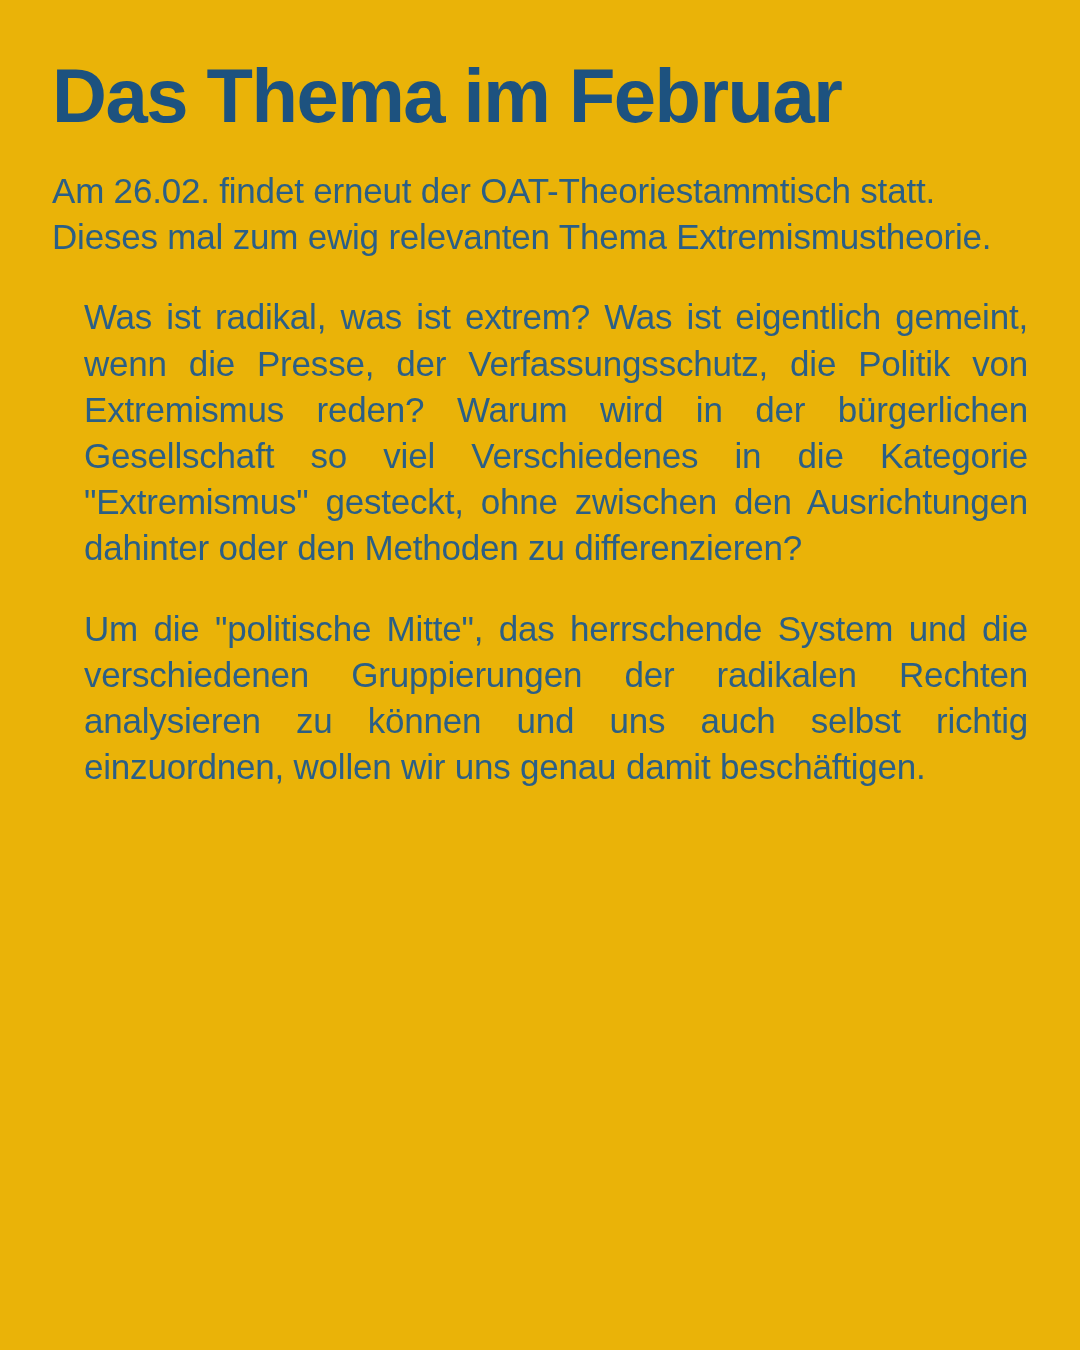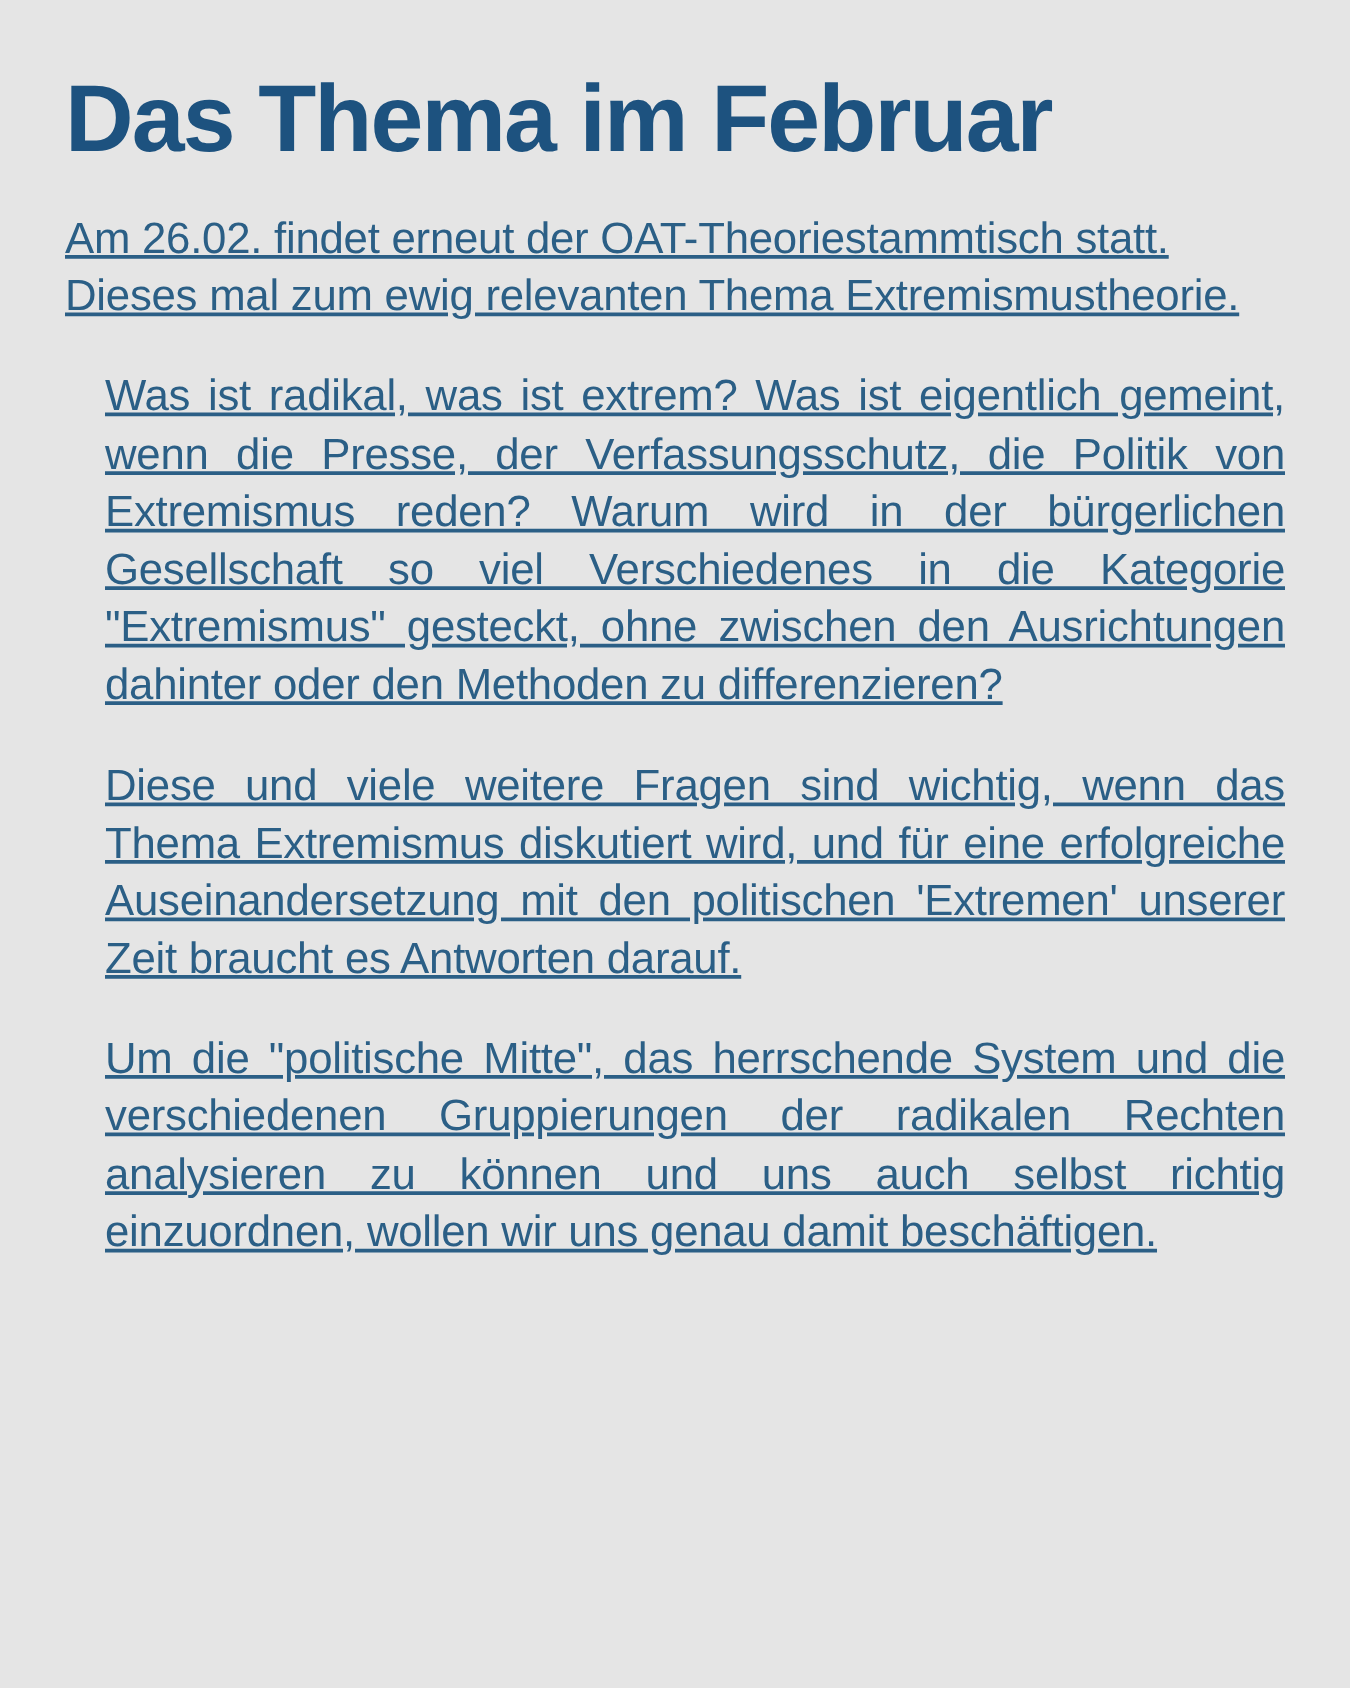--- a/index.html
+++ b/index.html
@@ -11,42 +11,41 @@
     height: 1350px;
     background: #ffffff;
     font-family: "Liberation Sans", sans-serif;
     -webkit-font-smoothing: antialiased;
   }
   .poster {
     box-sizing: border-box;
     width: 1080px;
     height: 1350px;
     padding: 52px 52px 40px 52px;
-    background: #e5e5e5;
+    background: #eab308;
     display: flex;
     flex-direction: column;
   }
   .title {
     color: #1d527f;
     font-size: 76px;
     line-height: 1.0;
     font-weight: bold;
     letter-spacing: -1.5px;
     margin: 6px 0 34px 0;
     white-space: nowrap;
   }
   .body-text {
     color: #2b5f86;
     font-size: 35px;
     line-height: 1.32;
     letter-spacing: -0.2px;
   }
   .para {
     margin: 0 0 34px 0;
-    text-decoration: underline;
   }
   .para:last-child {
     margin-bottom: 0;
   }
   .para.justified {
     text-align: justify;
     text-justify: inter-word;
     margin-left: 32px;
   }
   .para.plain {
@@ -56,17 +55,16 @@
 </head>
 <body>
 
 <div class="poster">
 
   <h1 class="title">Das Thema im Februar</h1>
 
   <div class="body-text">
     <p class="para plain">Am 26.02. findet erneut der OAT-Theoriestammtisch statt. Dieses mal zum ewig relevanten Thema Extremismustheorie.</p>
     <p class="para justified">Was ist radikal, was ist extrem? Was ist eigentlich gemeint, wenn die Presse, der Verfassungsschutz, die Politik von Extremismus reden? Warum wird in der bürgerlichen Gesellschaft so viel Verschiedenes in die Kategorie "Extremismus" gesteckt, ohne zwischen den Ausrichtungen dahinter oder den Methoden zu differenzieren?</p>
-    <p class="para justified">Diese und viele weitere Fragen sind wichtig, wenn das Thema Extremismus diskutiert wird, und für eine erfolgreiche Auseinandersetzung mit den politischen 'Extremen' unserer Zeit braucht es Antworten darauf.</p>
     <p class="para justified">Um die "politische Mitte", das herrschende System und die verschiedenen Gruppierungen der radikalen Rechten analysieren zu können und uns auch selbst richtig einzuordnen, wollen wir uns genau damit beschäftigen.</p>
   </div>
 
 </div>
 
 </body></html>

